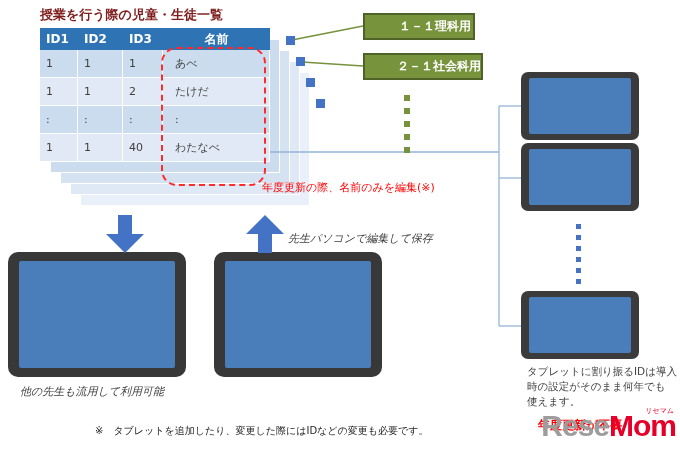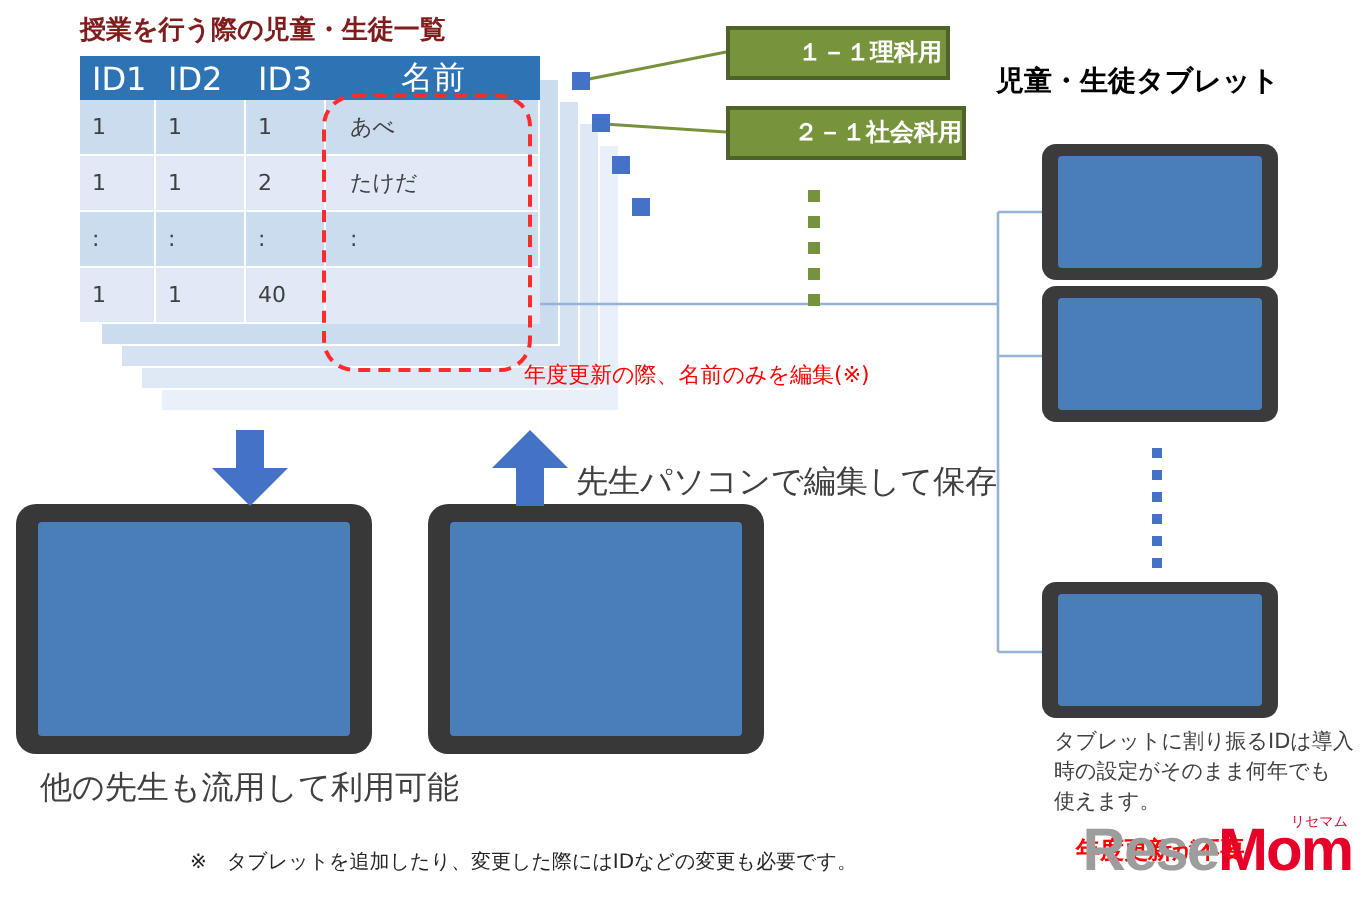--- a/index.html
+++ b/index.html
@@ -17,21 +17,21 @@
   .layer { width:230px; height:134px; border:1px solid #fff; }
   .layer1 { left:50px; top:39px; background:#CBDCEF; z-index:4; }
   .layer2 { left:60px; top:50px; background:#D5E2F2; z-index:3; }
   .layer3 { left:70px; top:61px; background:#DFE9F5; z-index:2; }
   .layer4 { left:80px; top:72px; background:#E9F0F9; z-index:1; }
   .tabsq { width:9px; height:9px; background:#4472C4; z-index:6; }
 
   
   .tbl { left:40px; top:28px; width:230px; z-index:5; }
   .hrow { display:flex; height:22px; background:#2E74B5; }
-  .hcell { color:#fff; font-size:16px; font-weight:normal; display:flex; align-items:center; padding-left:6px; }
+  .hcell { color:#fff; font-size:12px; font-weight:bold; display:flex; align-items:center; padding-left:6px; }
   .drow { display:flex; height:28px; }
   .drow.odd  { background:#CCDCEF; }
   .drow.even { background:#E0E9F5; }
   .dcell { font-size:11px; color:#404040; display:flex; align-items:center; padding-left:6px;
            border-right:1px solid #fff; border-bottom:1px solid #fff; }
   .c1 { width:38px; } .c2 { width:45px; } .c3 { width:40px; } .c4 { width:107px; padding-left:12px; }
   .hcell.c4 { justify-content:center; padding-left:0; }
 
   
   .red-dash { left:161px; top:47px; width:105px; height:139px; border:2px dashed #FF2A2A;
@@ -48,21 +48,21 @@
   
   .tablets-heading { left:498px; top:32px; font-size:14px; font-weight:bold; color:#000; }
   .tab-s { width:118px; height:68px; background:#3B3B3B; border-radius:7px; z-index:5; }
   .tab-s .scr { position:absolute; left:8px; right:8px; top:6px; bottom:6px; background:#4A7EBB; border-radius:2px; }
   .bdot { width:5px; height:5px; background:#4472C4; z-index:5; }
 
   
   .tab-l { width:178px; height:125px; background:#383838; border-radius:10px; z-index:5; }
   .tab-l .scr { position:absolute; left:11px; right:11px; top:9px; bottom:9px; background:#4A7EBB; border-radius:2px; }
 
-  .note { font-size:16px; color:#404040; }
+  .note { font-size:11px; color:#404040;font-style:italic; }
   .teacher-note { left:288px; top:231px; }
   .reuse-note { left:20px; top:384px;text-align:right; }
   .id-note { left:527px; top:364px; width:170px; font-size:10.5px; line-height:1.45; color:#404040; }
   .no-renewal { left:538px; top:417px; font-size:12px; font-weight:bold; color:#FF0000; z-index:8; }
   .footnote { left:95px; top:424px; font-size:10px; color:#262626; }
 
   
   .overlay { left:0; top:0; z-index:4; pointer-events:none; }
   .arrow { z-index:6; }
 
@@ -113,20 +113,21 @@
     <div class="drow odd">
       <div class="dcell c1">:</div>
       <div class="dcell c2">:</div>
       <div class="dcell c3">:</div>
       <div class="dcell c4">:</div>
     </div>
     <div class="drow even">
       <div class="dcell c1">1</div>
       <div class="dcell c2">1</div>
       <div class="dcell c3">40</div>
+      <div class="dcell c4">わたなべ</div>
     </div>
   </div>
 
   <div class="abs red-dash"></div>
   <div class="abs red-note">年度更新の際、名前のみを編集(※)</div>
 
   <div class="abs gbox gbox1">１－１理科用</div>
   <div class="abs gbox gbox2">２－１社会科用</div>
 
   <div class="abs gdot" style="left:404px; top:95px;"></div>
@@ -138,21 +139,20 @@
   <svg class="abs overlay" width="680" height="450">
     <line x1="363" y1="26" x2="292" y2="40" stroke="#76923C" stroke-width="1.5"></line>
     <line x1="363" y1="66" x2="302" y2="62" stroke="#76923C" stroke-width="1.5"></line>
     <polyline points="270,152 499,152" fill="none" stroke="#95B3D7" stroke-width="1.3"></polyline>
     <line x1="499" y1="106" x2="499" y2="326" stroke="#95B3D7" stroke-width="1.3"></line>
     <line x1="499" y1="106" x2="521" y2="106" stroke="#95B3D7" stroke-width="1.3"></line>
     <line x1="499" y1="178" x2="521" y2="178" stroke="#95B3D7" stroke-width="1.3"></line>
     <line x1="499" y1="326" x2="521" y2="326" stroke="#95B3D7" stroke-width="1.3"></line>
   </svg>
 
-  <div class="abs tablets-heading">児童・生徒タブレット</div>
 
   <div class="abs tab-s" style="left:521px; top:72px;">
     <div class="scr"></div>
   </div>
   <div class="abs tab-s" style="left:521px; top:143px;">
     <div class="scr"></div>
   </div>
   <div class="abs tab-s" style="left:521px; top:291px;">
     <div class="scr"></div>
   </div>

